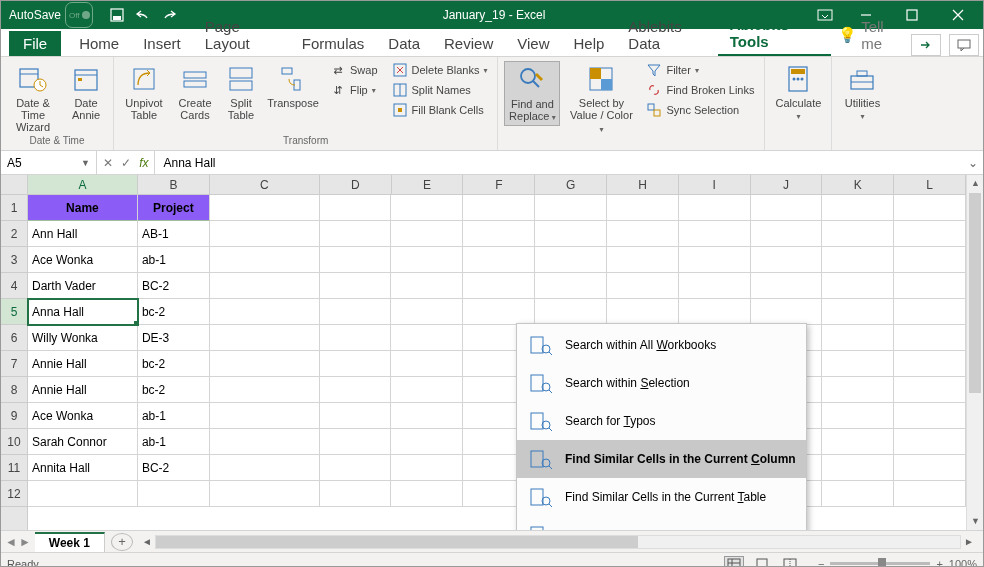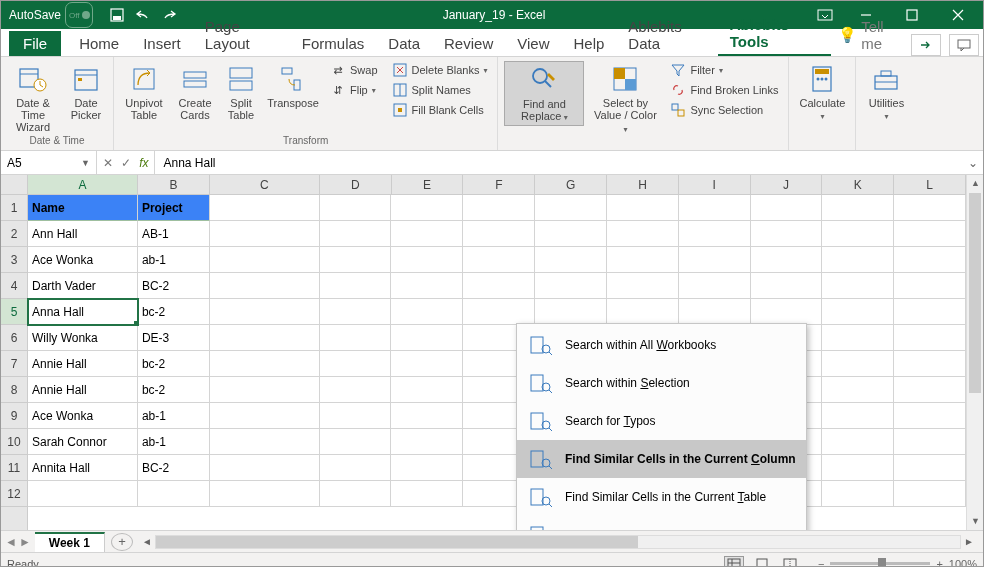--- a/index.html
+++ b/index.html
@@ -54,21 +54,21 @@
 .corner { position: absolute; left: 0; top: 0; width: 27px; height: 20px; background: #e6e6e6; border-right: 1px solid #ccc; border-bottom: 1px solid #ccc; }
 .colheaders { position: absolute; left: 27px; top: 0; right: 17px; height: 20px; display: flex; background: #e6e6e6; border-bottom: 1px solid #ccc; }
 .colheaders .ch { border-right: 1px solid #ccc; text-align: center; font-size: 12px; color: #444; line-height: 20px; }
 .colheaders .ch.active { background: #d3e5d3; color: #0c6b3d; }
 .rowheaders { position: absolute; left: 0; top: 20px; width: 27px; bottom: 0; background: #e6e6e6; border-right: 1px solid #ccc; }
 .rowheaders .rh { height: 26px; border-bottom: 1px solid #ccc; text-align: center; font-size: 12px; color: #444; line-height: 26px; }
 .rowheaders .rh.active { background: #d3e5d3; color: #0c6b3d; }
 .cells { position: absolute; left: 27px; top: 20px; right: 17px; bottom: 0; }
 .row { height: 26px; display: flex; }
 .cell { border-right: 1px solid #d4d4d4; border-bottom: 1px solid #d4d4d4; font-size: 12px; padding: 0 4px; line-height: 26px; white-space: nowrap; overflow: hidden; position: relative; }
-.cell.header { background: #3b82f6; font-weight: 600; text-align: left; border-bottom: 1px solid #9fbf9f; }
+.cell.header { background: #8b5cf6; font-weight: 600; text-align: center; border-bottom: 1px solid #9fbf9f; }
 .cell.selected { outline: 2px solid #217346; outline-offset: -1px; z-index: 2; }
 .cell.selected::after { content: ""; position: absolute; right: -3px; bottom: -3px; width: 6px; height: 6px; background: #217346; }
 .vscroll { position: absolute; right: 0; top: 0; width: 17px; bottom: 0; background: #f0f0f0; border-left: 1px solid #ddd; }
 .vscroll .thumb { position: absolute; left: 2px; right: 2px; top: 18px; height: 200px; background: #cdcdcd; }
 .vscroll .arr { position: absolute; left: 0; width: 17px; height: 17px; text-align: center; font-size: 9px; color: #666; line-height: 17px; }
 
 
 .dropdown { position: absolute; left: 515px; top: 148px; width: 291px; background: #fcfcfc; border: 1px solid #c6c6c6; box-shadow: 2px 2px 6px rgba(0,0,0,0.25); z-index: 100; font-size: 12px; padding: 2px 0; }
 .dropdown .item { display: flex; align-items: center; gap: 10px; padding: 8px 10px; }
 .dropdown .item.hover { background: #c8c8c8; font-weight: 600; }
@@ -195,21 +195,21 @@
         <div class="lbl">Date &amp; Time Wizard</div>
       </div>
       <div class="bigbtn" style="width:42px">
         <div class="ico">
             <svg width="26" height="26">
               <rect x="2" y="4" width="22" height="20" fill="none" stroke="#3a7abd" stroke-width="1.2"></rect>
               <line x1="2" y1="9" x2="24" y2="9" stroke="#3a7abd"></line>
               <rect x="5" y="12" width="4" height="3" fill="#c98f00"></rect>
             </svg>
           </div>
-        <div class="lbl">Date Picker</div>
+        <div class="lbl">Date Annie</div>
       </div>
     </div>
     <div class="group-label">Date &amp; Time</div>
   </div>
 
   <div class="group">
     <div class="group-body">
       <div class="bigbtn" style="width:48px">
         <div class="ico">
             <svg width="28" height="28">
@@ -289,21 +289,21 @@
             </span>
             <span>Fill Blank Cells</span>
           </div>
       </div>
     </div>
     <div class="group-label">Transform</div>
   </div>
 
   <div class="group" style="border-right:1px solid #dcdcdc">
     <div class="group-body">
-      <div class="bigbtn active" style="width:80px">
+      <div class="bigbtn active" style="width:56px">
         <div class="ico">
             <svg width="30" height="30">
               <circle cx="11" cy="11" r="7" fill="none" stroke="#3a7abd" stroke-width="1.8"></circle>
               <line x1="16" y1="16" x2="22" y2="22" stroke="#3a7abd" stroke-width="2"></line>
               <path d="M20 8 L26 14 L24 16 L18 10 Z" fill="#c98f00"></path>
             </svg>
           </div>
         <div class="lbl"><span>Find and Replace</span><span style="font-size:8px;color:#666"> ▾</span></div>
       </div>
       <div class="bigbtn" style="width:70px">

